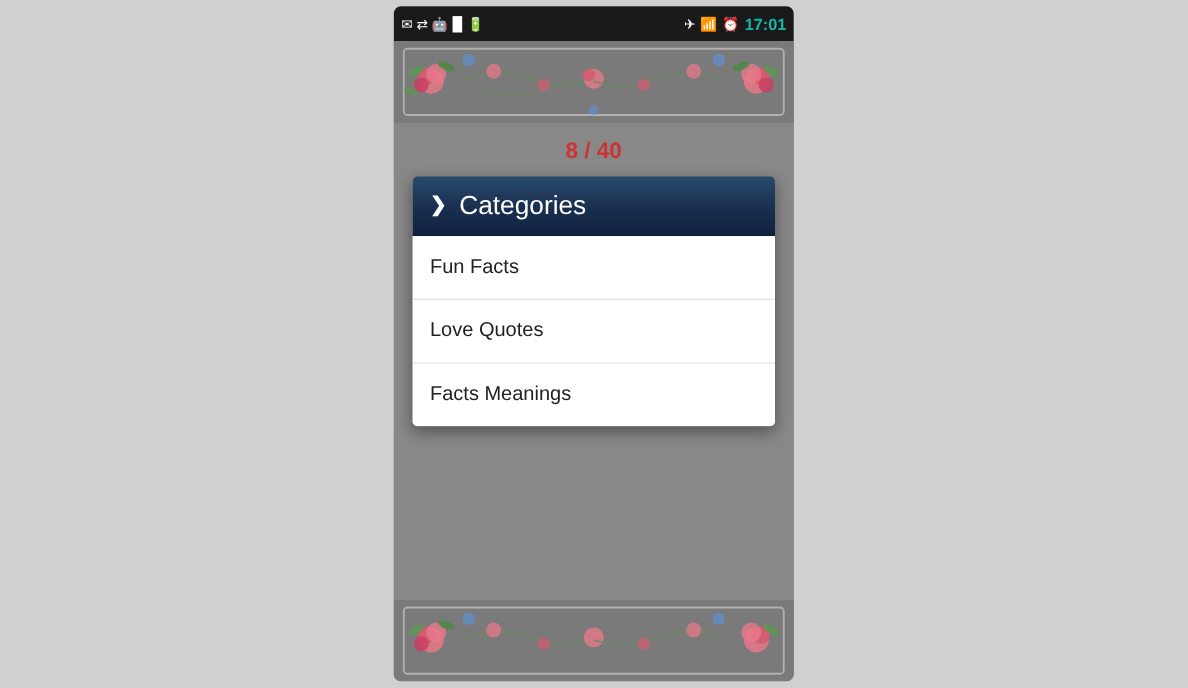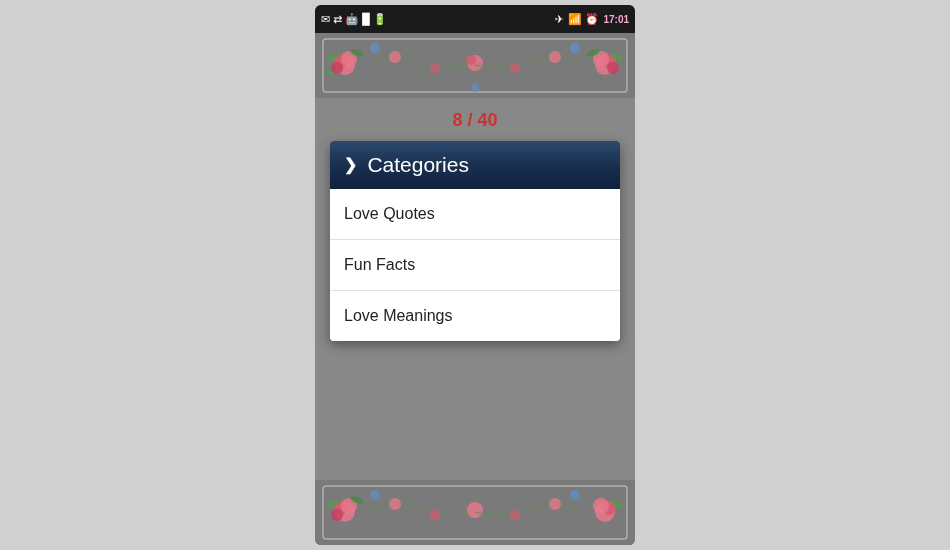--- a/index.html
+++ b/index.html
@@ -49,22 +49,22 @@
       font-size: 11px;
     }
 
     .status-right {
       display: flex;
       align-items: center;
       gap: 4px;
     }
 
     .time-text {
-      color: #f9a8d4;
-      font-size: 10px;
+      color: #14b8a6;
+      font-size: 13px;
       font-weight: bold;
       text-align: right;
     }
 
     
     .main-content {
       flex: 1;
       background: #888;
       position: relative;
       display: flex;
@@ -243,29 +243,29 @@
     <div class="dropdown-container">
 
       <div class="categories-header">
         <span class="chevron-icon">❯</span>
         <span class="categories-label">Categories</span>
       </div>
 
       <div class="menu-list">
 
         <div class="menu-item">
+          <span class="menu-item-text">Fun Facts</span>
+        </div>
+
+        <div class="menu-item">
           <span class="menu-item-text">Love Quotes</span>
         </div>
 
         <div class="menu-item">
-          <span class="menu-item-text">Fun Facts</span>
-        </div>
-
-        <div class="menu-item">
-          <span class="menu-item-text">Love Meanings</span>
+          <span class="menu-item-text">Facts Meanings</span>
         </div>
 
       </div>
     </div>
 
     <div class="rose-border-bottom">
       <svg class="rose-svg" viewBox="0 0 320 65" xmlns="http://www.w3.org/2000/svg">
         <rect width="320" height="65" fill="#7a7a7a"></rect>
         <rect x="8" y="6" width="304" height="53" fill="none" stroke="#b0b0b0" stroke-width="1.5" rx="3"></rect>
         <circle cx="30" cy="32" r="10" fill="#e8788a" opacity="0.85"></circle>

